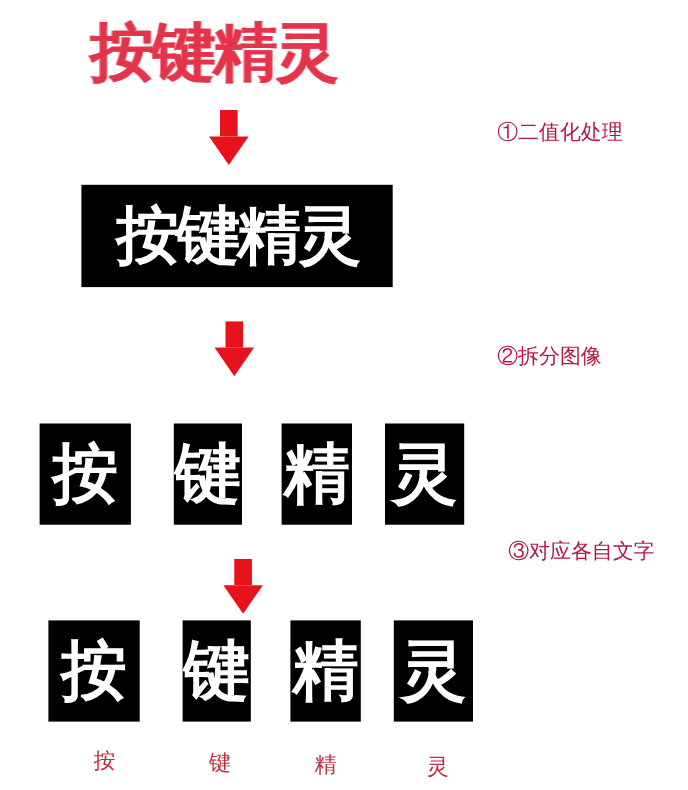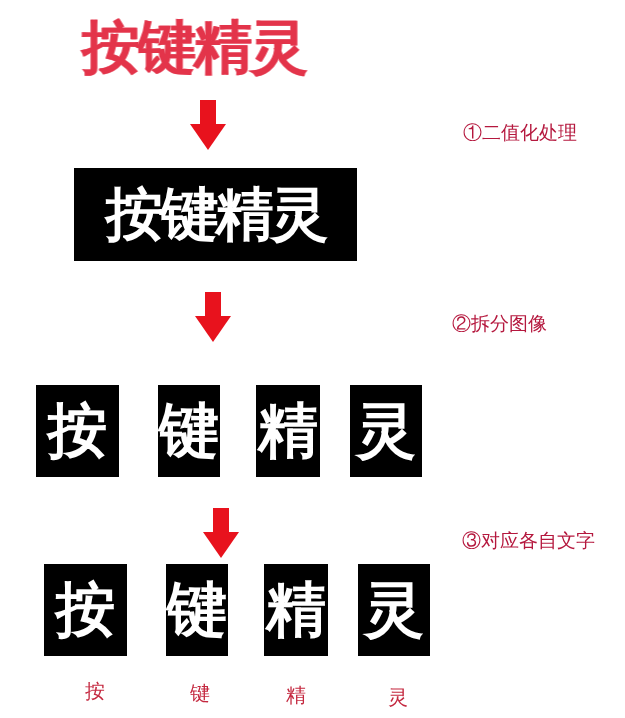--- a/index.html
+++ b/index.html
@@ -26,21 +26,21 @@
 </style>
 </head>
 <body>
 
 <div class="abs title">按键精灵</div>
 
 <svg class="abs arrow" style="left:190px; top:100px;" viewBox="0 0 36 50">
   <rect x="10" y="0" width="16" height="24" fill="#e8121d"></rect>
   <polygon points="0,24 36,24 18,50" fill="#e8121d"></polygon>
 </svg>
-<div class="abs step-label" style="left:452px; top:120px;margin-left:11px;">①二值化处理</div>
+<div class="abs step-label" style="left:452px; top:107px;">①二值化处理</div>
 
 <div class="abs bin-box bin-wide" style="left:74px; top:168px; width:283px; height:93px;">
   <span>按键精灵</span>
 </div>
 
 <svg class="abs arrow" style="left:195px; top:292px;" viewBox="0 0 36 50">
   <rect x="10" y="0" width="16" height="24" fill="#e8121d"></rect>
   <polygon points="0,24 36,24 18,50" fill="#e8121d"></polygon>
 </svg>
 <div class="abs step-label" style="left:452px; top:311px;">②拆分图像</div>
@@ -55,21 +55,21 @@
   <span>精</span>
 </div>
 <div class="abs bin-box bin-char" style="left:350px; top:385px; width:72px; height:92px;">
   <span>灵</span>
 </div>
 
 <svg class="abs arrow" style="left:203px; top:508px;" viewBox="0 0 36 50">
   <rect x="10" y="0" width="16" height="24" fill="#e8121d"></rect>
   <polygon points="0,24 36,24 18,50" fill="#e8121d"></polygon>
 </svg>
-<div class="abs step-label" style="left:462px; top:528px;">③对应各自文字</div>
+<div class="abs step-label" style="left:462px; top:488px;">③对应各自文字</div>
 
 <div class="abs bin-box bin-char" style="left:44px; top:564px; width:83px; height:92px;">
   <span>按</span>
 </div>
 <div class="abs bin-box bin-char" style="left:166px; top:564px; width:62px; height:92px;">
   <span>键</span>
 </div>
 <div class="abs bin-box bin-char" style="left:264px; top:564px; width:64px; height:92px;">
   <span>精</span>
 </div>

